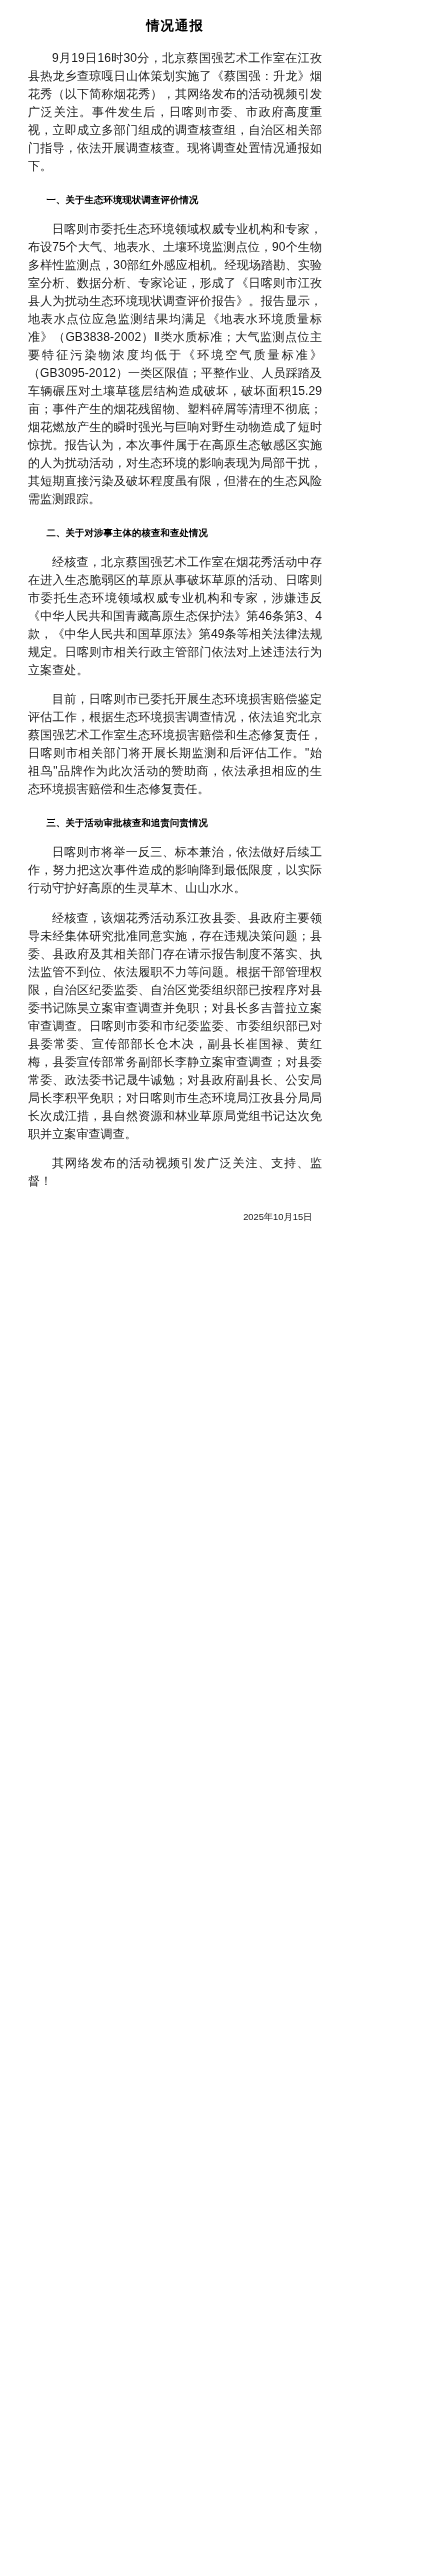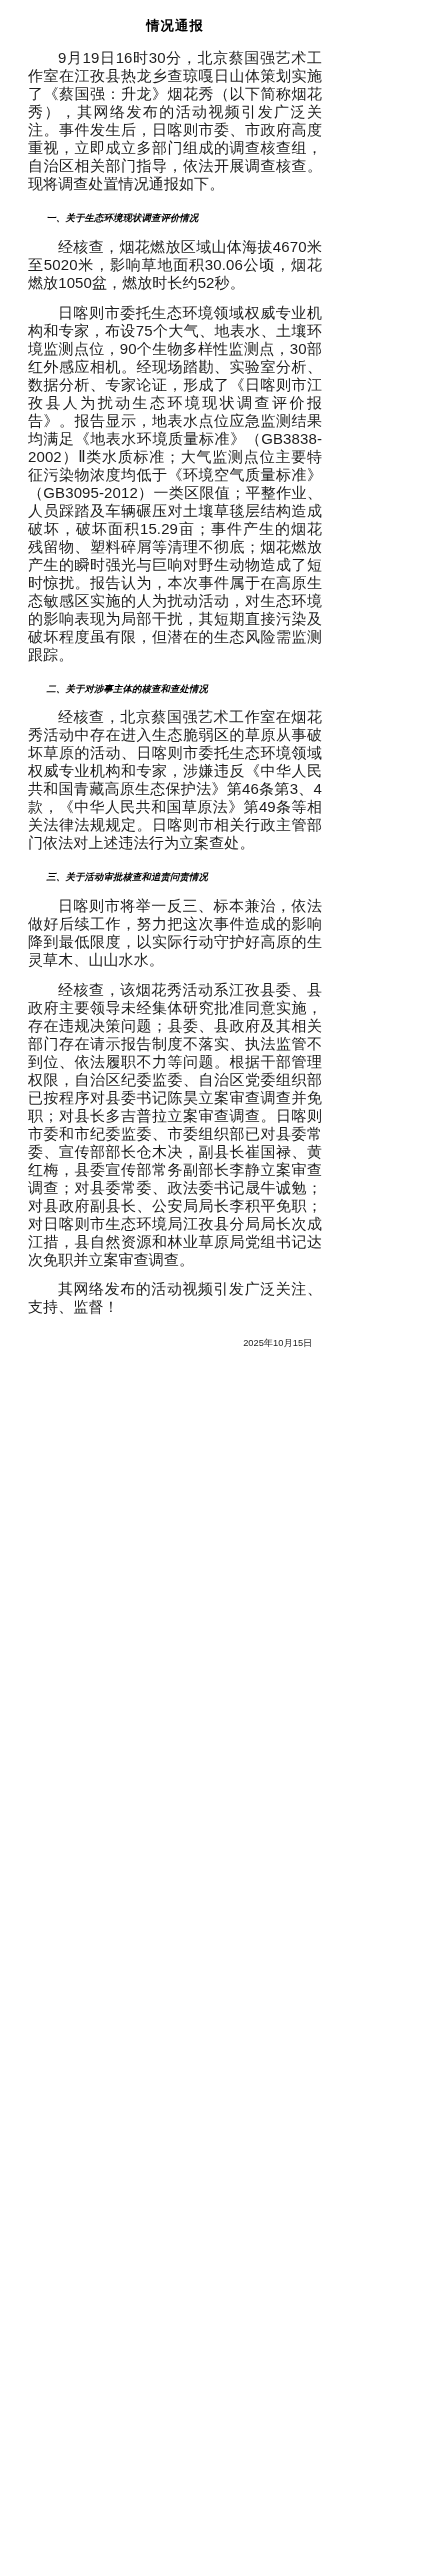--- a/index.html
+++ b/index.html
@@ -21,38 +21,37 @@
   }
   .doc-title {
     text-align: center;
     font-size: 13.3px;
     font-weight: bold;
     letter-spacing: 1.1px;
     margin: 3.2px 0 14px 0;
     color: #000000;
   }
   p.body-text {
-    font-size: 15px;
+    font-size: 12px;
     line-height: 18px;
     text-align: justify;
     text-justify: inter-ideograph;
     margin: 0 0 11.7px 0;
     text-indent: 2em;
     color: #1c1c1c;
     letter-spacing: 0.1px;
   }
   h2.section-heading {
     font-size: 9.3px;
     line-height: 18px;
     font-weight: bold;
     margin: 16px 0 10.7px 0;
     text-indent: 2em;
     color: #000000;
     letter-spacing: 0.2px;
-    font-style: italic;
   }
   .signature {
     margin-top: 18px;
     text-align: right;
     font-size: 9.3px;
     line-height: 18px;
     color: #1c1c1c;
   }
   .signature div {
     padding-right: 9.6px;
@@ -64,25 +63,25 @@
 </head>
 <body>
 
 <div class="page">
 
   <h1 class="doc-title">情况通报</h1>
 
   <p class="body-text">9月19日16时30分，北京蔡国强艺术工作室在江孜县热龙乡查琼嘎日山体策划实施了《蔡国强：升龙》烟花秀（以下简称烟花秀），其网络发布的活动视频引发广泛关注。事件发生后，日喀则市委、市政府高度重视，立即成立多部门组成的调查核查组，自治区相关部门指导，依法开展调查核查。现将调查处置情况通报如下。</p>
 
   <h2 class="section-heading">一、关于生态环境现状调查评价情况</h2>
-  <p class="body-text">经核查，烟花燃放区域山体海拔4670米至5020米，影响草地面积30.06公顷，烟花燃放1050盆，燃放时长约52秒。</p>
   <p class="body-text">日喀则市委托生态环境领域权威专业机构和专家，布设75个大气、地表水、土壤环境监测点位，90个生物多样性监测点，30部红外感应相机。经现场踏勘、实验室分析、数据分析、专家论证，形成了《日喀则市江孜县人为扰动生态环境现状调查评价报告》。报告显示，地表水点位应急监测结果均满足《地表水环境质量标准》（GB3838-2002）Ⅱ类水质标准；大气监测点位主要特征污染物浓度均低于《环境空气质量标准》（GB3095-2012）一类区限值；平整作业、人员踩踏及车辆碾压对土壤草毯层结构造成破坏，破坏面积15.29亩；事件产生的烟花残留物、塑料碎屑等清理不彻底；烟花燃放产生的瞬时强光与巨响对野生动物造成了短时惊扰。报告认为，本次事件属于在高原生态敏感区实施的人为扰动活动，对生态环境的影响表现为局部干扰，其短期直接污染及破坏程度虽有限，但潜在的生态风险需监测跟踪。</p>
 
   <h2 class="section-heading">二、关于对涉事主体的核查和查处情况</h2>
   <p class="body-text">经核查，北京蔡国强艺术工作室在烟花秀活动中存在进入生态脆弱区的草原从事破坏草原的活动、日喀则市委托生态环境领域权威专业机构和专家，涉嫌违反《中华人民共和国青藏高原生态保护法》第46条第3、4款，《中华人民共和国草原法》第49条等相关法律法规规定。日喀则市相关行政主管部门依法对上述违法行为立案查处。</p>
+  <p class="body-text">目前，日喀则市已委托开展生态环境损害赔偿鉴定评估工作，根据生态环境损害调查情况，依法追究北京蔡国强艺术工作室生态环境损害赔偿和生态修复责任，日喀则市相关部门将开展长期监测和后评估工作。"始祖鸟"品牌作为此次活动的赞助商，依法承担相应的生态环境损害赔偿和生态修复责任。</p>
 
   <h2 class="section-heading">三、关于活动审批核查和追责问责情况</h2>
   <p class="body-text">日喀则市将举一反三、标本兼治，依法做好后续工作，努力把这次事件造成的影响降到最低限度，以实际行动守护好高原的生灵草木、山山水水。</p>
   <p class="body-text">经核查，该烟花秀活动系江孜县委、县政府主要领导未经集体研究批准同意实施，存在违规决策问题；县委、县政府及其相关部门存在请示报告制度不落实、执法监管不到位、依法履职不力等问题。根据干部管理权限，自治区纪委监委、自治区党委组织部已按程序对县委书记陈昊立案审查调查并免职；对县长多吉普拉立案审查调查。日喀则市委和市纪委监委、市委组织部已对县委常委、宣传部部长仓木决，副县长崔国禄、黄红梅，县委宣传部常务副部长李静立案审查调查；对县委常委、政法委书记晟牛诚勉；对县政府副县长、公安局局长李积平免职；对日喀则市生态环境局江孜县分局局长次成江措，县自然资源和林业草原局党组书记达次免职并立案审查调查。</p>
   <p class="body-text closing">其网络发布的活动视频引发广泛关注、支持、监督！</p>
 
   <div class="signature">
     <div>2025年10月15日</div>
   </div>
 

